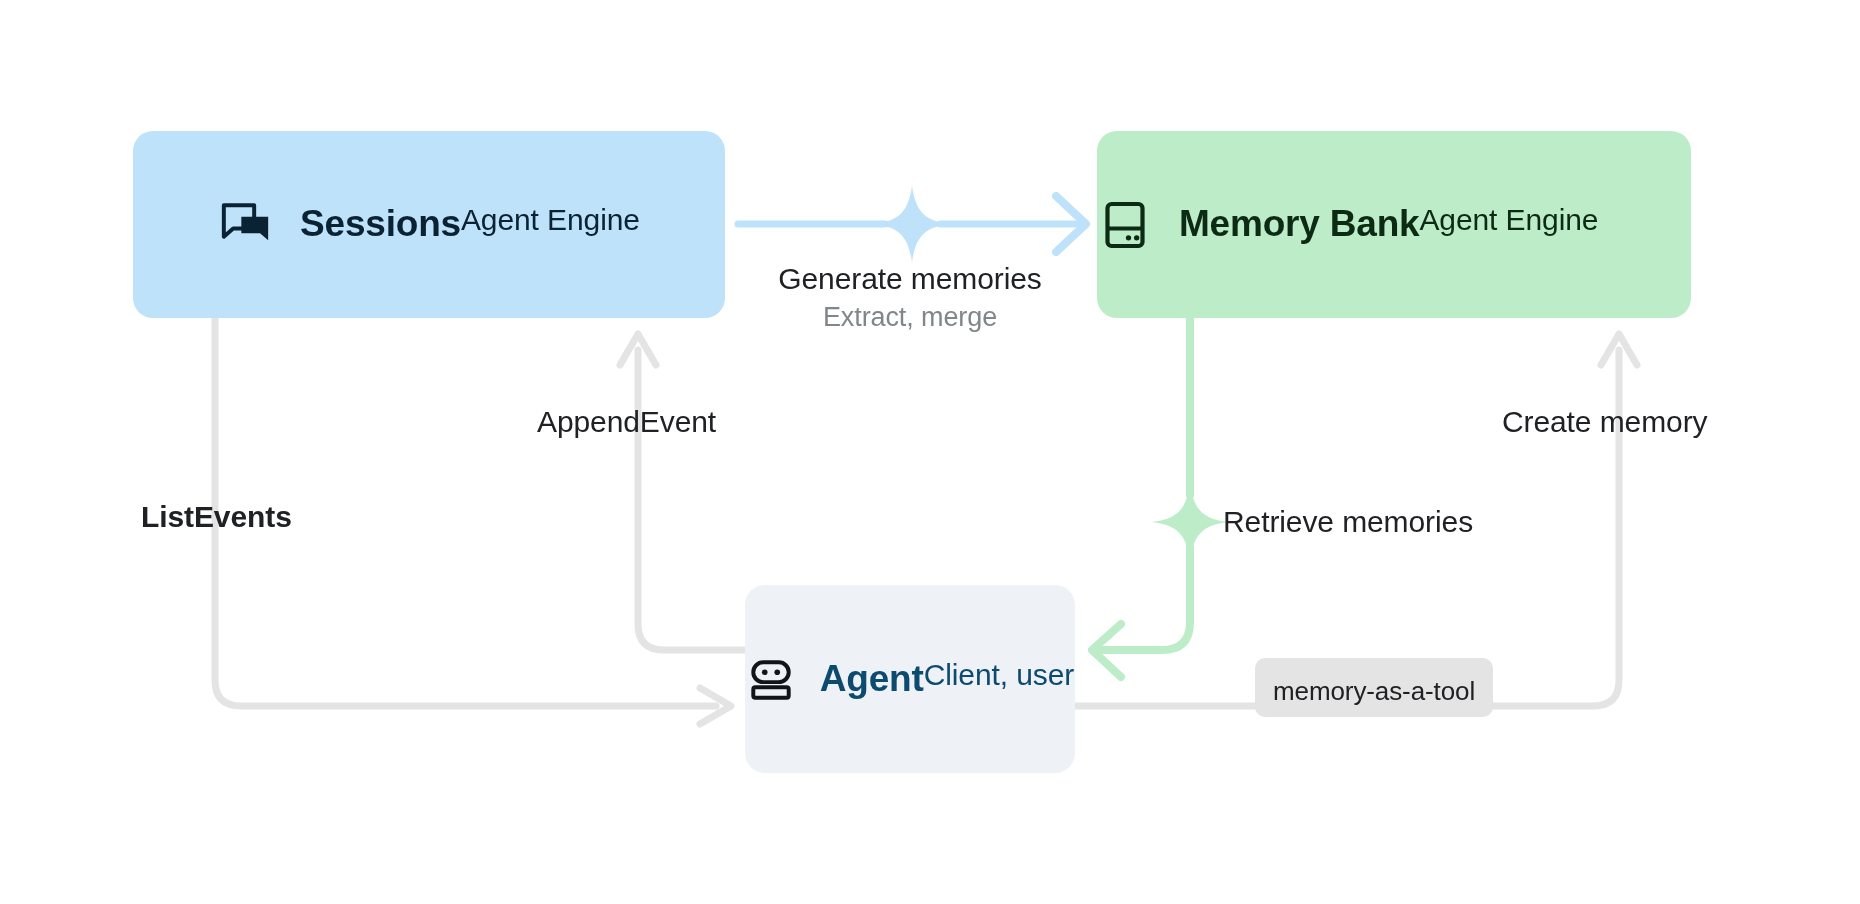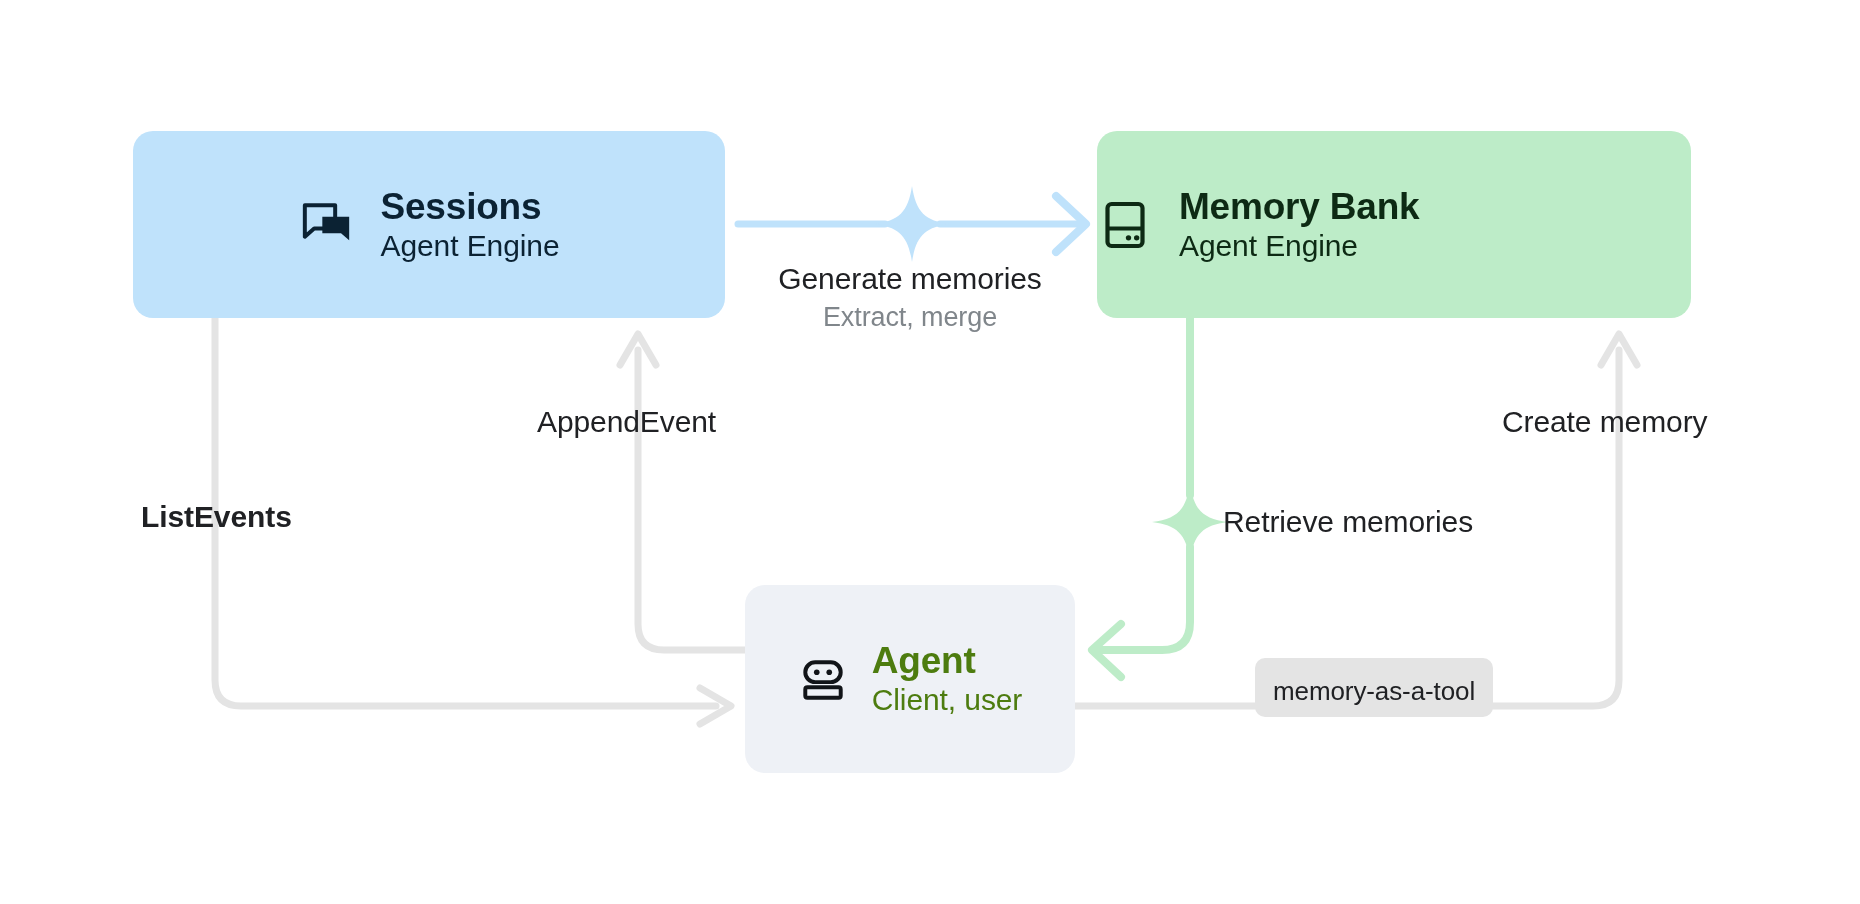--- a/index.html
+++ b/index.html
@@ -37,21 +37,21 @@
     box-sizing: border-box;
   }
   .node .icon-wrap {
     display: flex;
     align-items: center;
     justify-content: center;
     flex: 0 0 auto;
   }
   .node .labels {
     display: flex;
-    flex-direction: column;
+    flex-direction: row;
     justify-content: center;
     line-height: 1.16;
   }
   .node .title {
     font-size: 37px;
     font-weight: 700;
     letter-spacing: -0.2px;
     white-space: nowrap;
   }
   .node .subtitle {
@@ -86,21 +86,21 @@
 
   #node-agent {
     left: 745px;
     top: 585px;
     width: 330px;
     height: 188px;
     background: #eef1f6;
     justify-content: center;
   }
   #node-agent .title,
-  #node-agent .subtitle { color: #4d7c0f; }
+  #node-agent .subtitle { color: #0c4a6e; }
   #node-agent .labels { margin-left: 24px; }
 
   
   .edge-label {
     position: absolute;
     color: #202124;
     font-size: 30px;
     letter-spacing: -0.1px;
     white-space: nowrap;
   }

